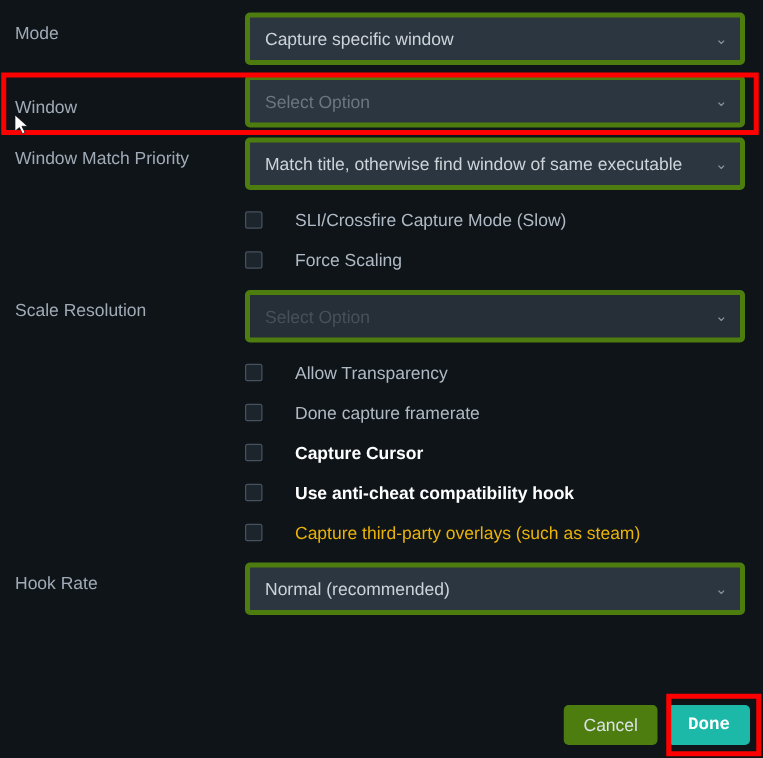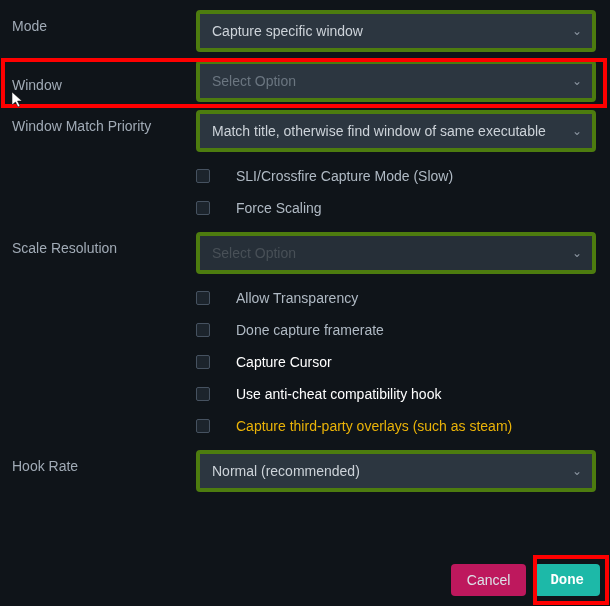--- a/index.html
+++ b/index.html
@@ -87,41 +87,41 @@
       background: #1c242c;
       margin-right: 10px;
       flex-shrink: 0;
       border-radius: 2px;
     }
     .checkbox-label {
       color: #b0bac4;
     }
     .checkbox-label.active {
       color: #ffffff;
-      font-weight: 400;
+      font-weight: 700;
     }
     .checkbox-label.dim {
       color: #eab308;
     }
     .footer {
       position: absolute;
       bottom: 10px;
       right: 10px;
       display: flex;
       gap: 8px;
     }
     .btn {
       padding: 8px 16px;
       border-radius: 4px;
       border: none;
       font-size: 14px;
       cursor: pointer;
     }
     .btn-cancel {
-      background: #be185d;
+      background: #4d7c0f;
       color: #dce2e8;
     }
     .btn-done {
       background: #1db9a8;
       color: #ffffff;
       font-weight: 600;
       font-family: Liberation Mono, monospace;
     }
     .cursor-svg {
       width: 16px;

